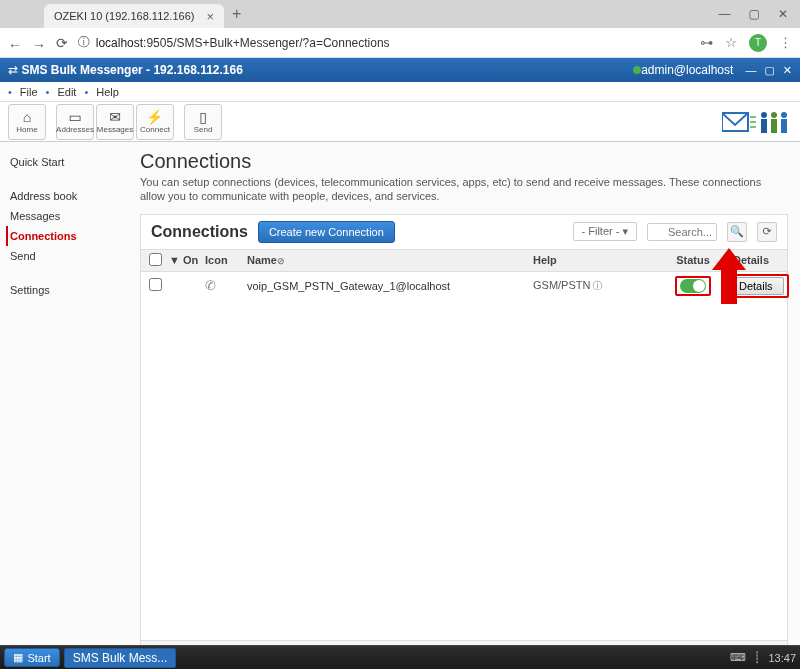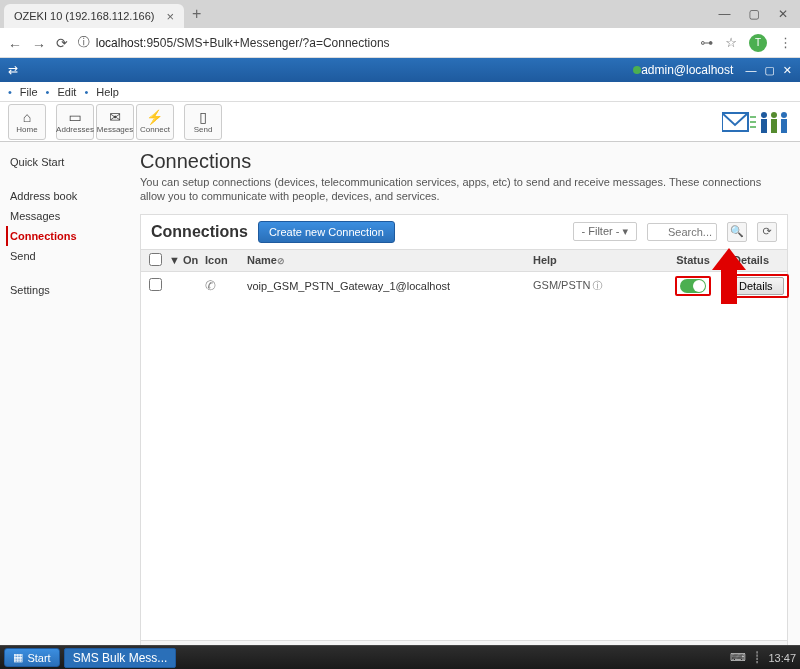--- a/index.html
+++ b/index.html
@@ -1,20 +1,20 @@
 <!DOCTYPE html>
 <html><head>
 <meta charset="utf-8">
 <style>
 * { box-sizing: border-box; margin: 0; padding: 0; font-family: Arial, sans-serif; }
 body { width: 800px; height: 669px; background: #1a1a1a; overflow: hidden; position: relative; }
 
 
 .browser-titlebar { height: 28px; background: #d4d4d4; display: flex; align-items: center; padding: 0 4px; }
-.tab { background: #f1f1f1; height: 24px; display: flex; align-items: center; padding: 6px 10px; border-radius: 6px 6px 0 0; font-size: 11px; color: #333; margin-top: 4px; }
+.tab { background: #f1f1f1; height: 24px; display: flex; align-items: center; padding: 6px 10px; border-radius: 6px 6px 0 0; font-size: 11px; color: #333; margin-top: 4px; margin-left: 40px; }
 .tab .closex { margin-left: 12px; color: #666; font-size: 13px; }
 .newtab { color: #666; font-size: 16px; margin-left: 8px; }
 .win-controls { margin-left: auto; display: flex; gap: 18px; padding-right: 8px; color: #555; font-size: 12px; }
 .win-controls span { cursor: pointer; }
 
 .addr-bar { height: 30px; background: #fff; display: flex; align-items: center; padding: 0 8px; gap: 10px; border-bottom: 1px solid #ddd; }
 .addr-bar .navbtn { color: #555; font-size: 14px; }
 .addr-input { flex: 1; display: flex; align-items: center; gap: 6px; font-size: 12px; color: #555; }
 .addr-input .url { color: #333; margin-top: 44px; }
 .addr-input .host { color: #222; }
@@ -124,20 +124,21 @@
   <div class="addr-right">
     <span>⊶</span>
     <span>☆</span>
     <span class="usercircle">T</span>
     <span>⋮</span>
   </div>
 </div>
 
 <div class="app-header">
   <span>⇄</span>&nbsp;
+  <span class="title">SMS Bulk Messenger - 192.168.112.166</span>
   <div class="spacer"></div>
   <div class="userind">
     <span class="dot"></span>
     <span>admin@localhost</span>
   </div>
   <div class="winbtns">
     <span>—</span>
     <span>▢</span>
     <span>✕</span>
   </div>

